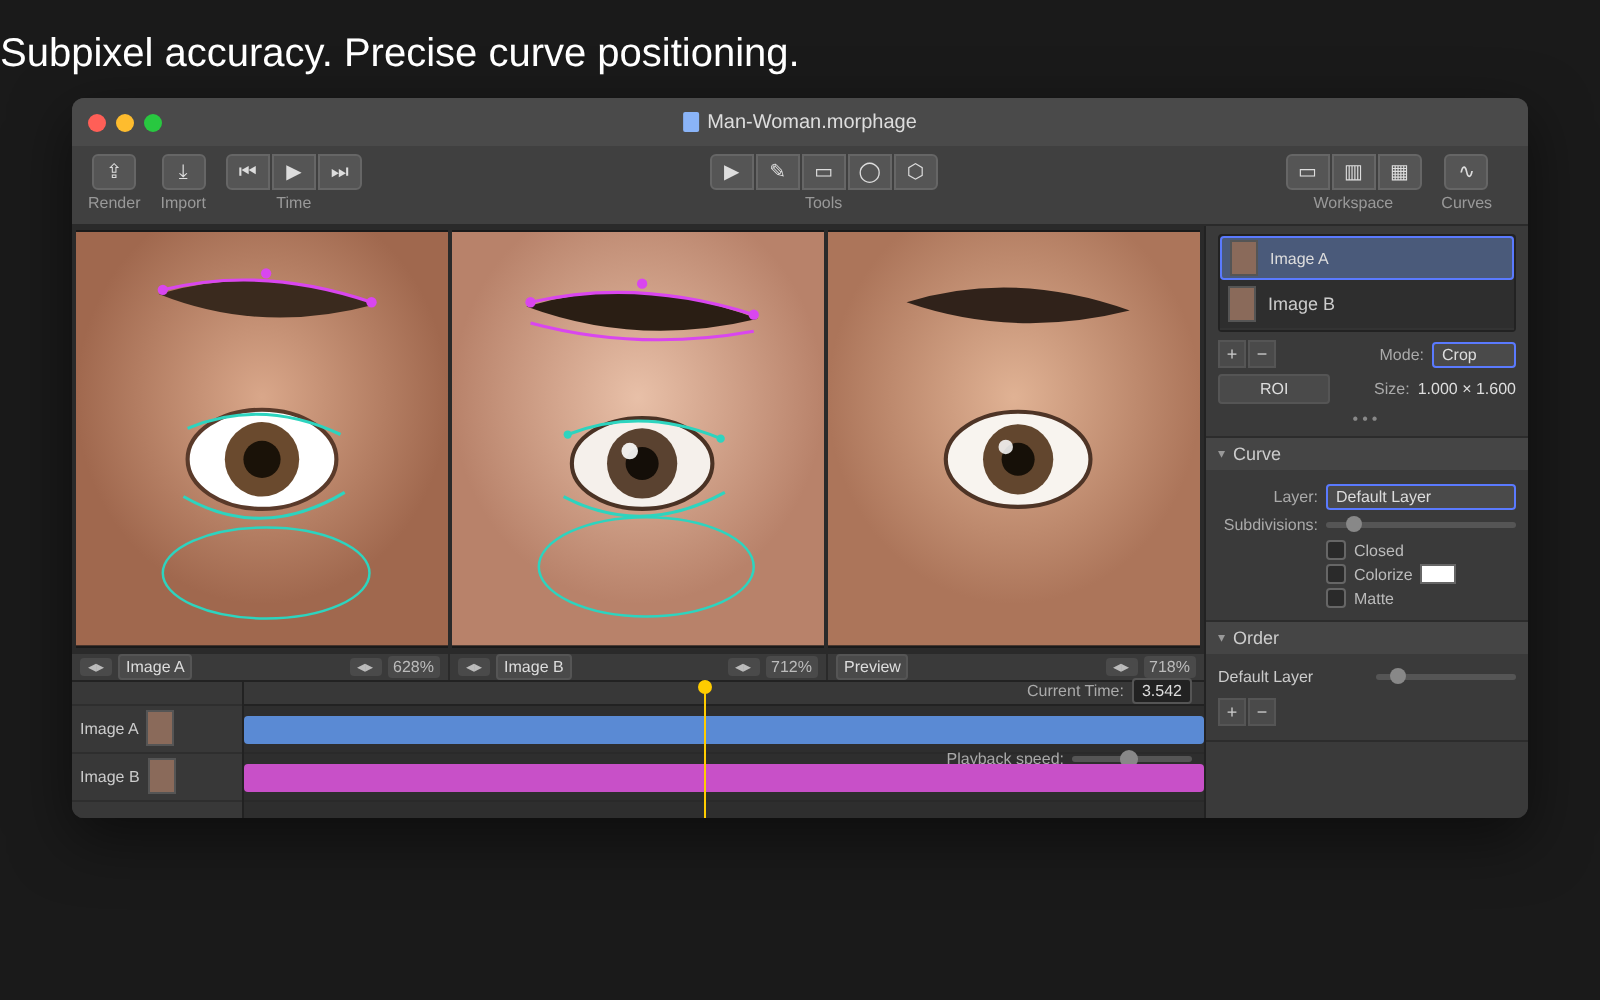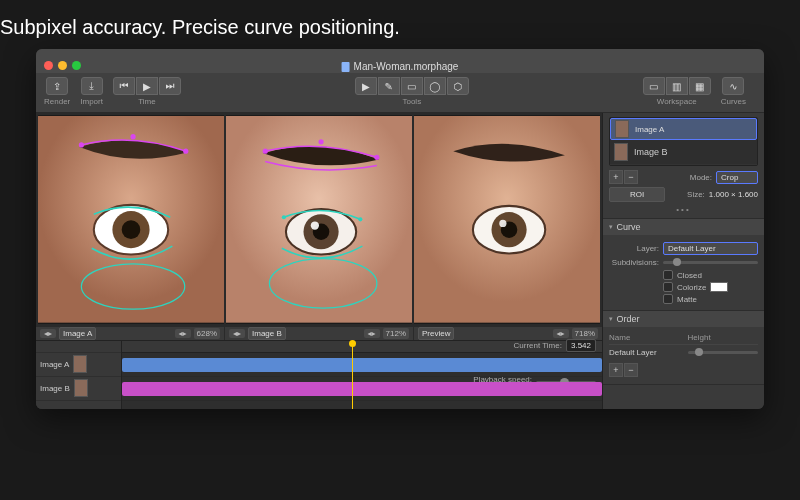--- a/index.html
+++ b/index.html
@@ -1,21 +1,21 @@
 <!DOCTYPE html>
 <html><head>
 <meta charset="utf-8">
 <style>
 *{margin:0;padding:0;box-sizing:border-box;font-family:-apple-system,Helvetica,Arial,sans-serif;user-select:none}
 body{background:#1a1a1a;width:800px;height:500px;overflow:hidden;color:#ccc;font-size:9px}
 .hero{padding:16px 0 10px;font-size:20px;color:#fff;font-weight:300}
 .hero b{font-weight:500}
 
 .window{margin:0 36px;background:#363636;border-radius:6px;overflow:hidden;box-shadow:0 10px 30px rgba(0,0,0,.5)}
-.titlebar{background:#4a4a4a;height:18px;display:flex;padding:12px 8px;position:relative}
+.titlebar{background:#4a4a4a;height:18px;display:flex;align-items:center;padding:12px 8px;position:relative}
 .traffic{display:flex;gap:5px}
 .traffic span{width:9px;height:9px;border-radius:50%}
 .tl-r{background:#ff5f57}.tl-y{background:#febc2e}.tl-g{background:#28c840}
 .title{position:absolute;left:50%;transform:translateX(-50%);color:#ddd;font-size:10px;display:flex;align-items:center;gap:4px}
 .doc-icon{width:8px;height:10px;background:#8ab4f8;border-radius:1px}
 
 .toolbar{background:#404040;height:40px;display:flex;align-items:flex-start;padding:4px 8px;border-bottom:1px solid #2a2a2a}
 .tb-group{display:flex;flex-direction:column;align-items:center;margin-right:10px}
 .tb-btns{display:flex;gap:1px}
 .tb-btn{background:#555;border:1px solid #666;border-radius:3px;width:22px;height:18px;display:flex;align-items:center;justify-content:center;color:#ddd;font-size:10px}
@@ -45,21 +45,21 @@
 .tl-thumb{width:14px;height:18px;background:#8a6a5a;border:1px solid #555}
 .tl-right{flex:1;position:relative;background:#2e2e2e}
 .tl-ruler{height:12px;background:#383838;border-bottom:1px solid #222;position:relative}
 .tl-track{height:24px;border-bottom:1px solid #2a2a2a;position:relative}
 .tl-bar{position:absolute;top:5px;height:14px;border-radius:2px}
 .tl-playhead{position:absolute;top:0;bottom:0;width:1px;background:#ffcc00}
 .tl-ph-head{position:absolute;top:-1px;left:-3px;width:7px;height:7px;background:#ffcc00;border-radius:50%}
 .tl-time-box{position:absolute;right:6px;top:-2px;display:flex;align-items:center;gap:4px}
 .tl-time-label{font-size:8px;color:#aaa}
 .tl-time-val{background:#222;border:1px solid #555;color:#ddd;padding:1px 4px;font-size:8px;border-radius:2px}
-.tl-speed{position:absolute;right:6px;top:22px;font-size:8px;color:#aaa;display:flex;align-items:flex-end;gap:4px}
+.tl-speed{position:absolute;right:6px;top:22px;font-size:8px;color:#aaa;display:flex;align-items:center;gap:4px}
 .tl-slider{width:60px;height:3px;background:#555;border-radius:2px;position:relative}
 .tl-slider::after{content:"";position:absolute;top:-3px;left:40%;width:9px;height:9px;background:#888;border-radius:50%}
 
 .sidebar{width:162px;background:#3a3a3a;border-left:1px solid #222;overflow-y:auto;font-size:9px}
 .panel{border-bottom:1px solid #2c2c2c}
 .panel-h{background:#454545;padding:3px 6px;font-size:9px;color:#ccc;display:flex;align-items:center}
 .panel-h::before{content:"▾";margin-right:4px;font-size:7px;color:#999}
 .panel-b{padding:4px 6px}
 .img-list{background:#2e2e2e;border:1px solid #222;border-radius:2px;margin-bottom:4px}
 .img-item{display:flex;align-items:center;gap:6px;padding:3px 4px;border-bottom:1px solid #333}
@@ -337,24 +337,20 @@
           <div class="chk">
               <span class="chk-box"></span>
               <span>Matte</span>
             </div>
         </div>
       </div>
 
       <div class="panel">
         <div class="panel-h">Order</div>
         <div class="panel-b">
-          <div class="tbl-head">
-              <span style="flex:1">Name</span>
-              <span style="flex:1">Height</span>
-            </div>
           <div class="tbl-row">
               <span style="flex:1">Default Layer</span>
               <div class="height-slider"></div>
             </div>
           <div class="ctrl-row">
               <div class="add-remove">
                 <div class="sq">+</div>
                 <div class="sq">−</div>
               </div>
             </div>

